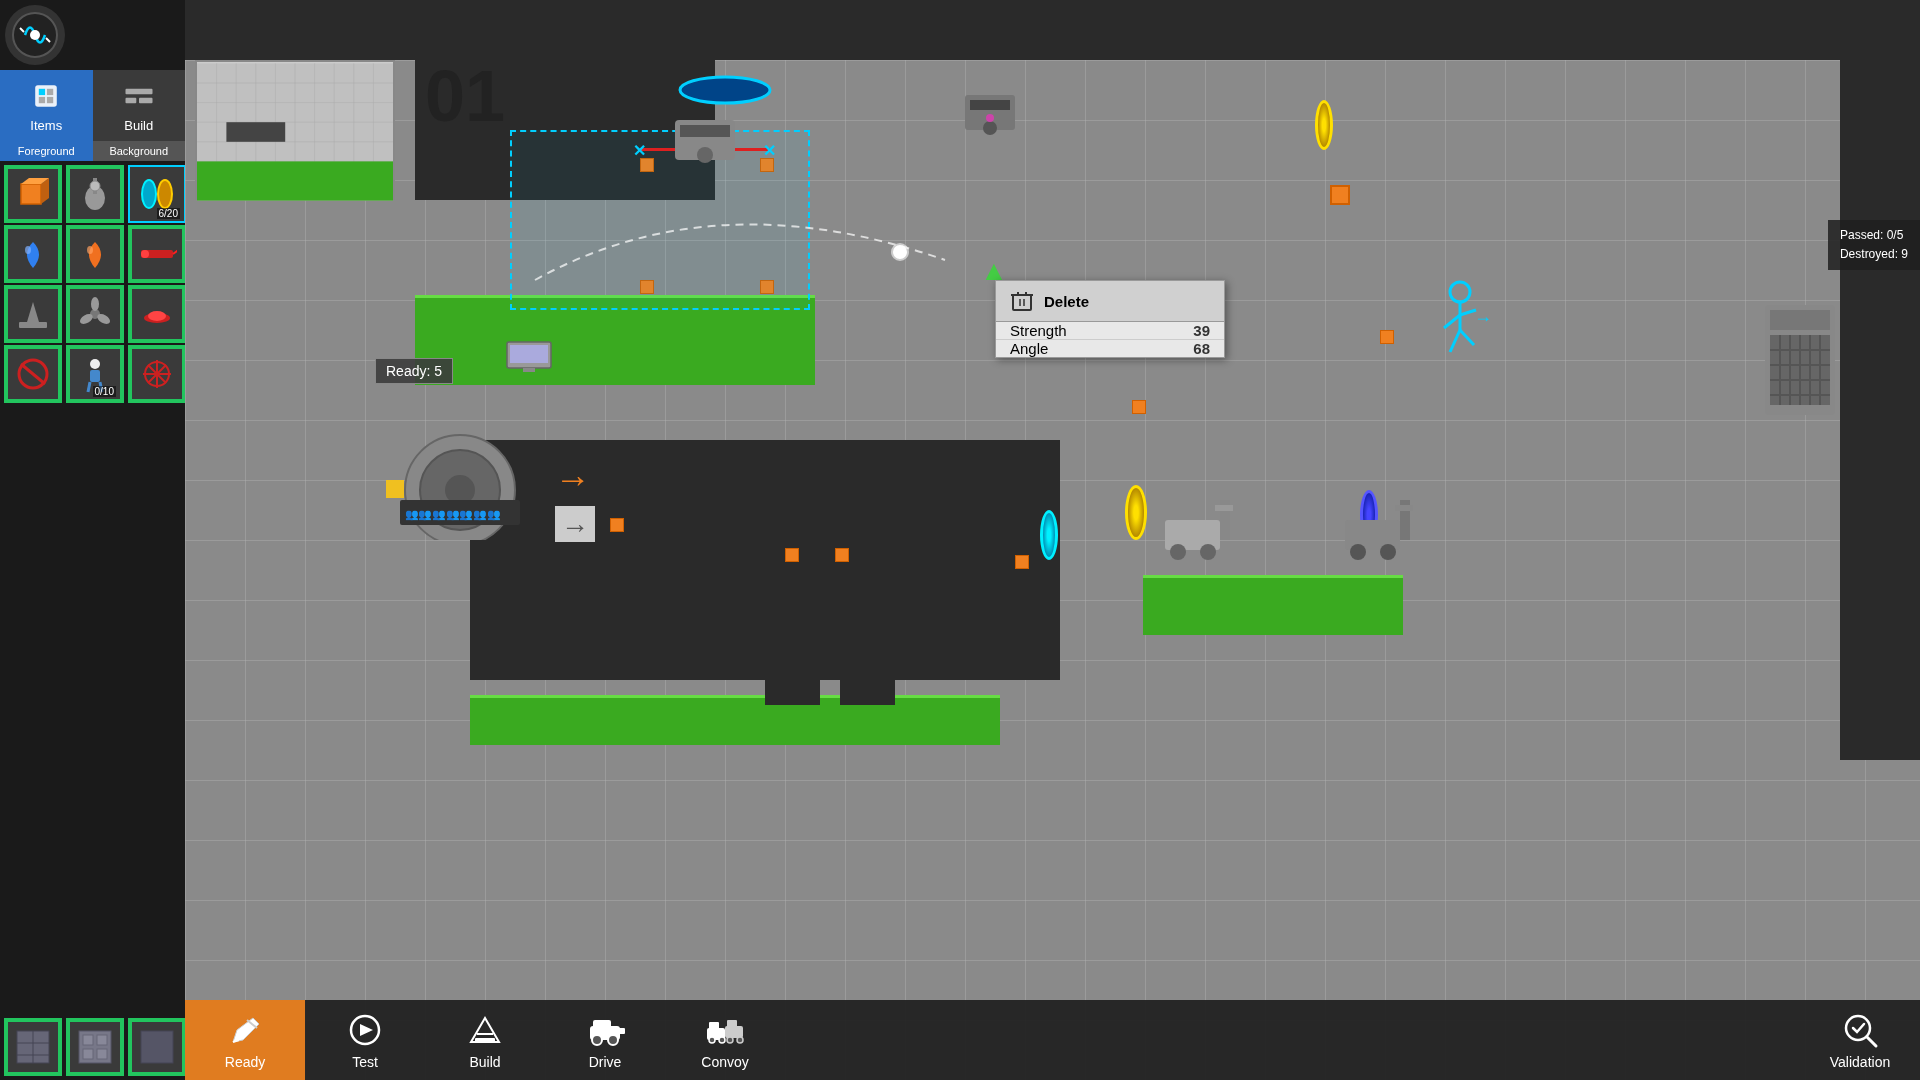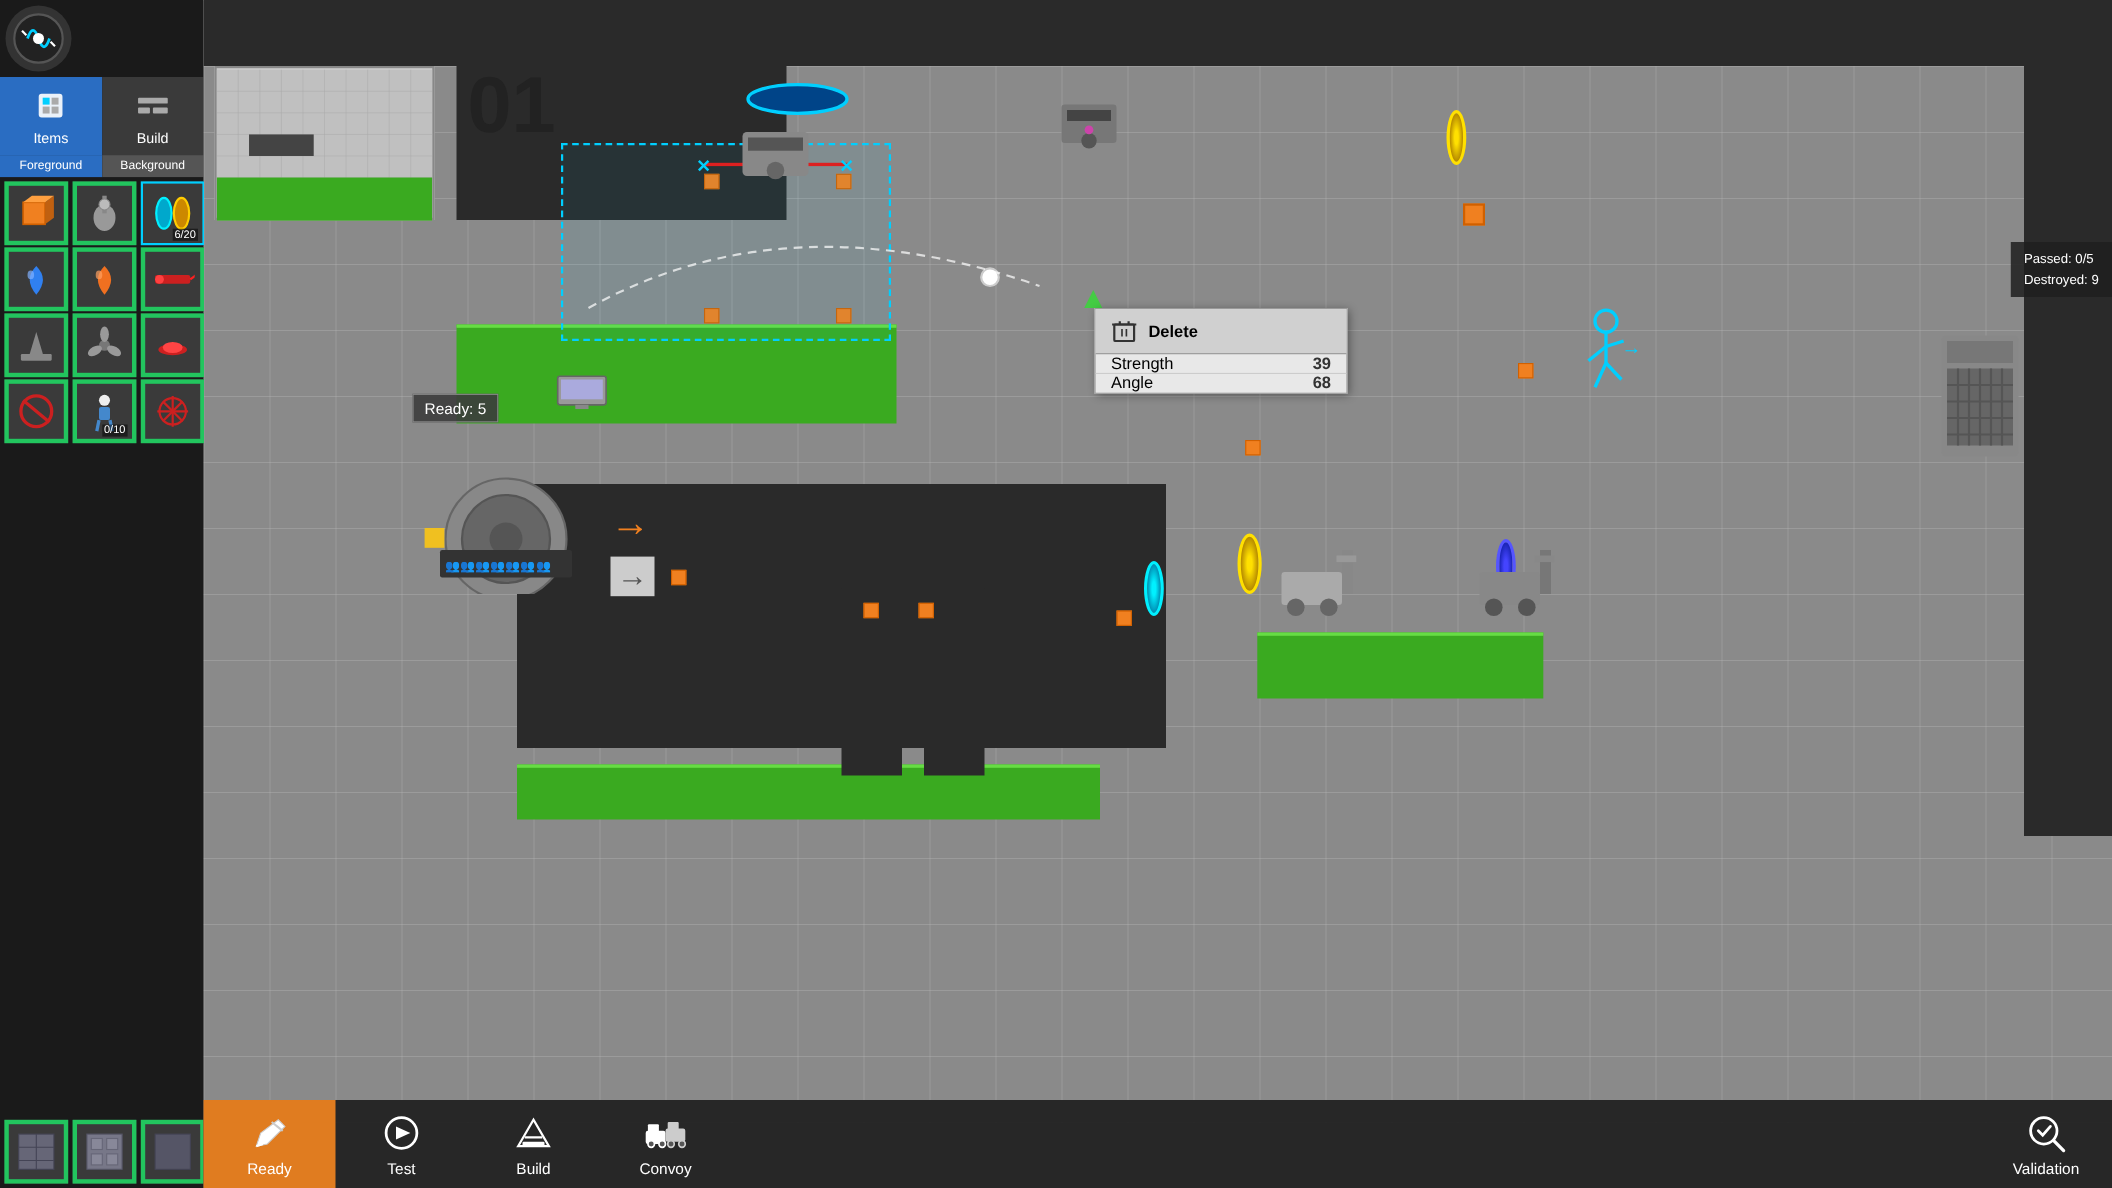--- a/index.html
+++ b/index.html
@@ -686,20 +686,30 @@
   <button class="tool-btn">
     <svg viewBox="0 0 40 40" width="40" height="40">
       <path d="M6 32 L20 8 L34 32Z" fill="none" stroke="#fff" stroke-width="2"></path>
       <line x1="12" y1="24" x2="28" y2="24" stroke="#fff" stroke-width="2"></line>
       <rect x="10" y="28" width="20" height="4" fill="#fff" rx="1"></rect>
     </svg>
     <span>Build</span>
   </button>
   <button class="tool-btn">
     <svg viewBox="0 0 40 40" width="40" height="40">
+      <rect x="5" y="16" width="30" height="14" rx="3" fill="#fff"></rect>
+      <rect x="8" y="10" width="18" height="10" rx="2" fill="#fff"></rect>
+      <circle cx="12" cy="30" r="5" fill="#555" stroke="#fff" stroke-width="2"></circle>
+      <circle cx="28" cy="30" r="5" fill="#555" stroke="#fff" stroke-width="2"></circle>
+      <rect x="32" y="18" width="8" height="6" fill="#fff" rx="1"></rect>
+    </svg>
+    <span>Drive</span>
+  </button>
+  <button class="tool-btn">
+    <svg viewBox="0 0 40 40" width="40" height="40">
 
       <rect x="2" y="18" width="18" height="12" rx="2" fill="#fff"></rect>
       <rect x="4" y="12" width="10" height="8" rx="1" fill="#fff"></rect>
       <circle cx="7" cy="30" r="3" fill="#555" stroke="#fff" stroke-width="1.5"></circle>
       <circle cx="17" cy="30" r="3" fill="#555" stroke="#fff" stroke-width="1.5"></circle>
       <rect x="20" y="16" width="18" height="12" rx="2" fill="#ccc"></rect>
       <rect x="22" y="10" width="10" height="8" rx="1" fill="#ccc"></rect>
       <circle cx="25" cy="30" r="3" fill="#555" stroke="#ccc" stroke-width="1.5"></circle>
       <circle cx="35" cy="30" r="3" fill="#555" stroke="#ccc" stroke-width="1.5"></circle>
     </svg>

